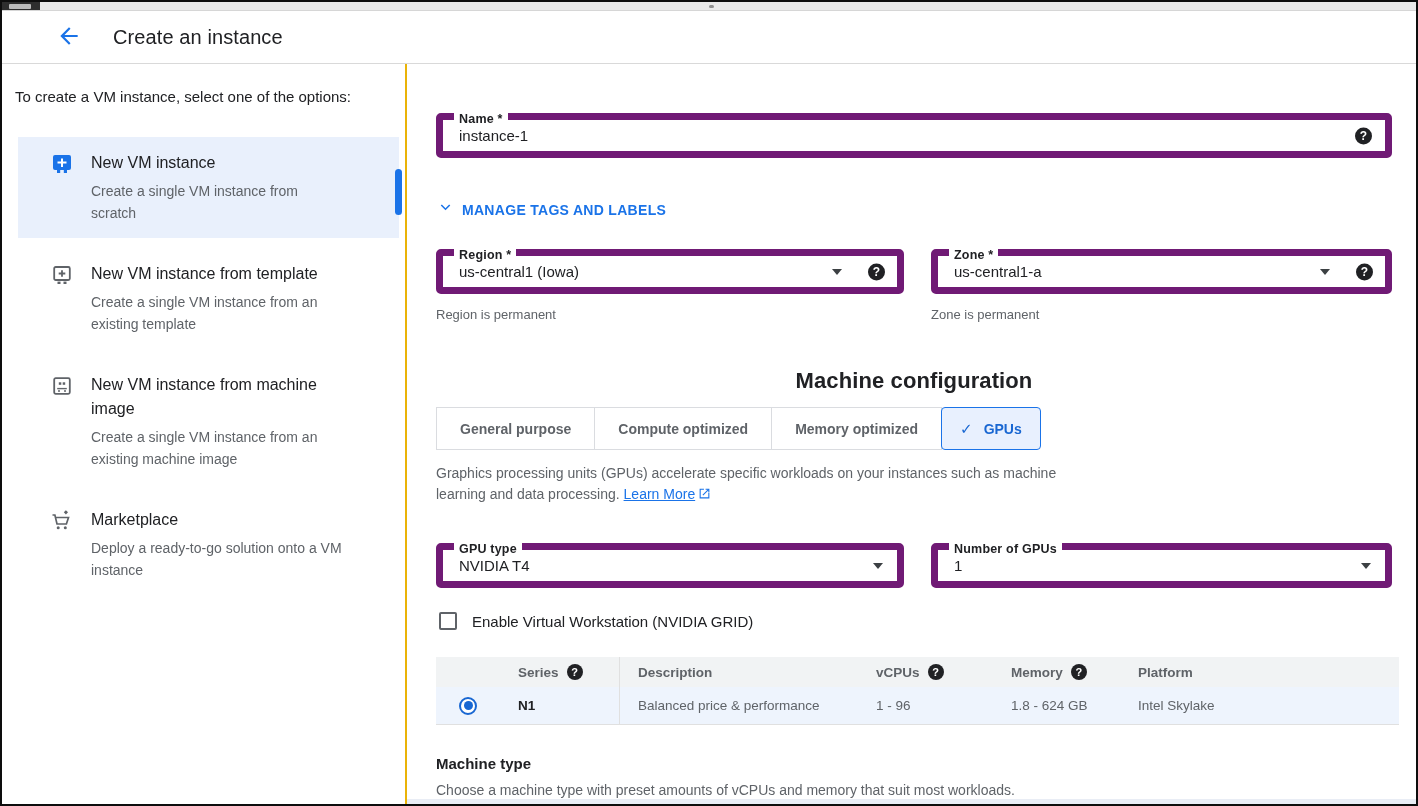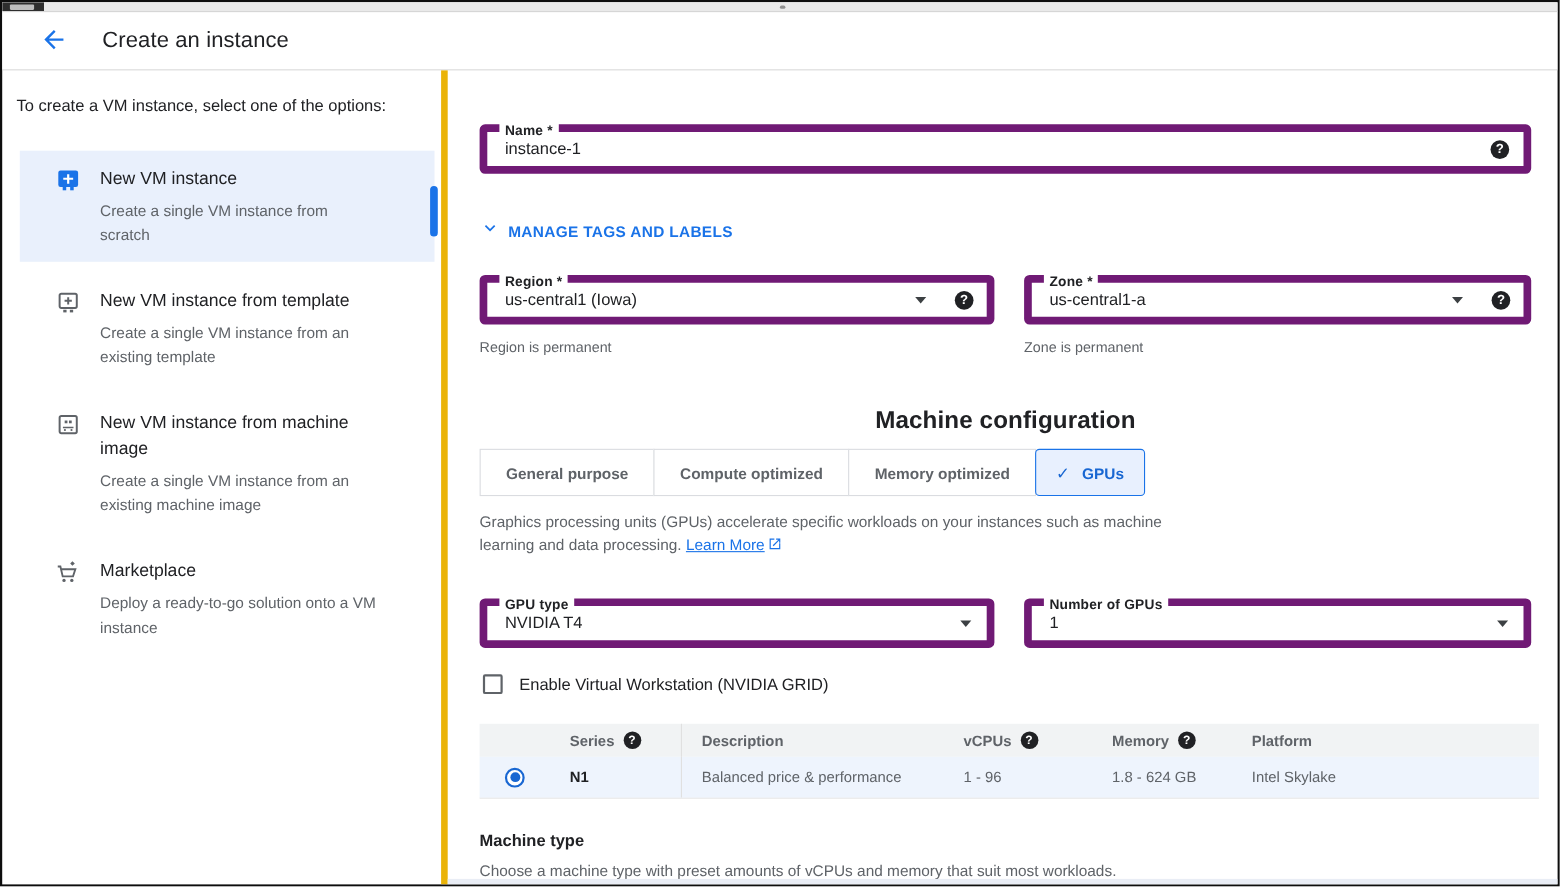--- a/index.html
+++ b/index.html
@@ -7,29 +7,29 @@
     font-family:"Liberation Sans","DejaVu Sans",sans-serif; color:#202124; }
   .window { width:1418px; height:806px; border:2px solid #0d0d0d; display:flex; flex-direction:column; overflow:hidden; background:#fff; }
 
   
   .titlebar { height:9px; background:#e9e9e9; position:relative; flex:0 0 auto; border-bottom:1px solid #d6d6d6; }
   .titlebar-dark { position:absolute; left:0; top:0; width:38px; height:100%; background:#2e2e2e; }
   .titlebar-tab { position:absolute; left:7px; top:2px; width:22px; height:5px; background:#bdbdbd; border-radius:1px; }
   .titlebar-dot { position:absolute; left:50%; top:3px; width:5px; height:3px; background:#8f8f8f; border-radius:2px; }
 
   
-  .app-header { height:52px; flex:0 0 auto; display:flex; align-items:center; padding-left:32px; background:#fff; }
+  .app-header { height:52px; flex:0 0 auto; display:flex; align-items:center; padding-left:52px; background:#fff; }
   .back-btn { width:30px; height:30px; border:none; background:transparent; cursor:pointer; display:flex; align-items:center; justify-content:center; }
   .page-title { font-size:20px; font-weight:400; color:#202124; margin-left:29px; letter-spacing:.1px; }
   .header-divider { height:1px; background:#d9d9d9; flex:0 0 auto; }
 
   .content { flex:1; display:flex; min-height:0; }
 
   
-  .sidebar { width:405px; flex:0 0 auto; border-right:6px solid #eab308; position:relative; padding-top:24px; }
+  .sidebar { width:405px; flex:0 0 auto; border-right:2px solid #eab308; position:relative; padding-top:24px; }
   .sidebar-intro { font-size:15px; color:#202124; padding-left:13px; padding-right:8px; }
   .side-items { margin-top:32px; }
   .side-item { display:flex; gap:17px; margin:0 6px 10px 16px; padding:14px 12px 14px 32px; cursor:pointer; }
   .side-item.selected { background:#e9f0fc; }
   .side-item .icon24 { flex:0 0 24px; width:24px; height:24px; margin-top:1px; }
   .side-item-title { font-size:16px; color:#202124; max-width:252px; line-height:24px; }
   .side-item-desc { font-size:14px; color:#5f6368; max-width:252px; line-height:22px; margin-top:5px; }
   .scroll-thumb { position:absolute; right:3px; top:105px; width:7px; height:46px; background:#1a73e8; border-radius:4px; cursor:pointer; }
 
   

